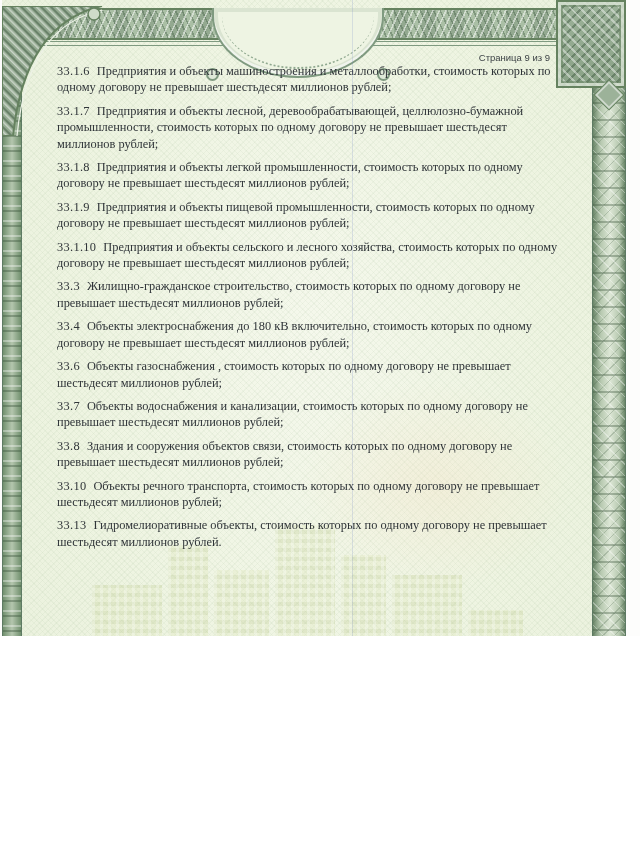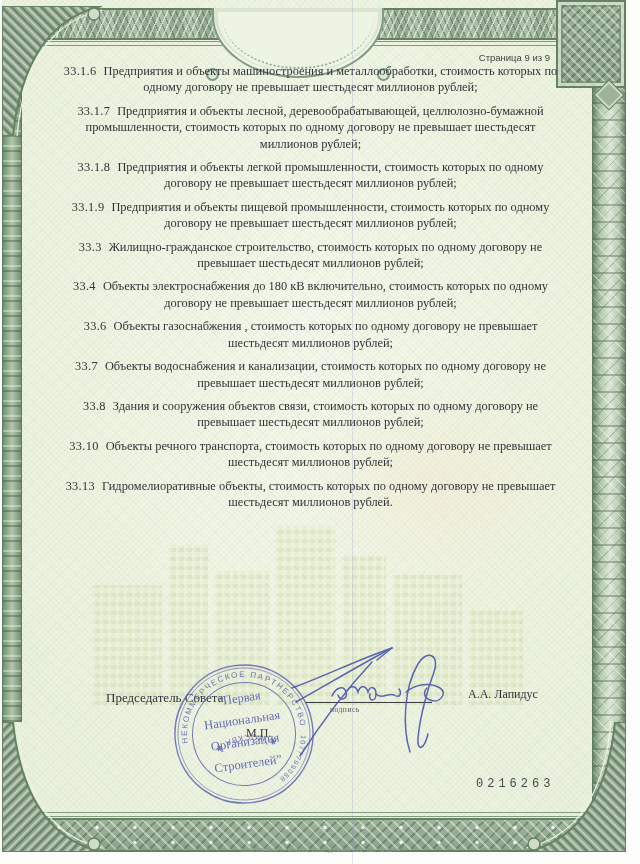--- a/index.html
+++ b/index.html
@@ -1,16 +1,16 @@
 <!DOCTYPE html>
 <html><head>
 <meta charset="utf-8">
 <style>
   html,body{margin:0;padding:0;background:#ffffff;}
-  .sheet{position:relative;width:640px;height:864px;background:#fdfdfc;overflow:hidden;
+  .sheet{position:relative;width:640px;height:636px;background:#fdfdfc;overflow:hidden;
          font-family:"Liberation Serif",serif;}
   .paper{position:absolute;left:2px;top:0;width:624px;height:852px;
          background:radial-gradient(ellipse at 50% 40%, #f5f8ec 0%, #eef4e1 55%, #e9f0dc 100%);}
   .paper::before{content:'';position:absolute;inset:0;
          background:repeating-linear-gradient(45deg, rgba(130,165,120,.07) 0 1px, transparent 1px 4px),
                     repeating-linear-gradient(-45deg, rgba(130,165,120,.07) 0 1px, transparent 1px 4px);}
   .tint{position:absolute;left:300px;top:380px;width:270px;height:210px;z-index:1;
         background:radial-gradient(closest-side, rgba(245,225,195,.33), rgba(245,225,195,0));}
   
   .wmark{position:absolute;left:92px;top:520px;width:436px;height:185px;display:flex;
@@ -64,21 +64,21 @@
   .frame-bottom::before{content:'';position:absolute;left:20px;right:28px;top:-8px;height:3px;
     border-top:1px solid #7f9a80;border-bottom:1px solid #7f9a80;}
   .corner{position:absolute;z-index:3;}
   .corner.tl{left:2px;top:6px;}
   .corner.bl{left:2px;top:722px;transform:scaleY(-1);}
   .corner.br{left:526px;top:722px;transform:scale(-1,-1);}
   
   .page-indicator{position:absolute;left:370px;top:52px;width:180px;text-align:right;z-index:4;
     font-family:"Liberation Sans",sans-serif;font-size:9.5px;color:#3d4346;}
   .clauses{position:absolute;left:57px;top:63px;width:507px;z-index:4;}
-  .clause{margin:0 0 7px 0;font-size:12.4px;line-height:16.4px;color:#2f3438;text-align:center;}
+  .clause{margin:0 0 7px 0;font-size:12.4px;line-height:16.4px;color:#2f3438;}
   .clause .num{margin-right:7px;letter-spacing:.3px;}
   
   .chairman{position:absolute;left:58px;top:690px;font-size:13px;color:#2f3438;z-index:4;margin-left:48px;}
   .signer{position:absolute;left:468px;top:687px;font-size:12px;color:#2f3438;z-index:4;}
   .sig-line{position:absolute;left:306px;top:702px;width:126px;height:1px;background:#3e3e3e;z-index:5;}
   .sig-caption{position:absolute;left:330px;top:705px;font-size:7.5px;letter-spacing:.5px;color:#555;z-index:5;}
   .seal-mark{position:absolute;left:246px;top:726px;font-size:12px;color:#3b3b3b;z-index:6;}
   .stamp{position:absolute;left:158px;top:648px;width:172px;height:172px;z-index:4;opacity:.85;
          transform:rotate(-8deg);}
   .signature-ink{position:absolute;left:290px;top:632px;z-index:6;}
@@ -147,20 +147,21 @@
 
   <div class="clauses">
     <p class="clause"><span class="num">33.1.6</span><span class="txt">Предприятия и объекты машиностроения и металлообработки, стоимость которых по одному договору не превышает шестьдесят миллионов рублей;</span></p>
 
     <p class="clause"><span class="num">33.1.7</span><span class="txt">Предприятия и объекты лесной, деревообрабатывающей, целлюлозно-бумажной промышленности, стоимость которых по одному договору не превышает шестьдесят миллионов рублей;</span></p>
 
     <p class="clause"><span class="num">33.1.8</span><span class="txt">Предприятия и объекты легкой промышленности, стоимость которых по одному договору не превышает шестьдесят миллионов рублей;</span></p>
 
     <p class="clause"><span class="num">33.1.9</span><span class="txt">Предприятия и объекты пищевой промышленности, стоимость которых по одному договору не превышает шестьдесят миллионов рублей;</span></p>
 
+    <p class="clause"><span class="num">33.1.10</span><span class="txt">Предприятия и объекты сельского и лесного хозяйства, стоимость которых по одному договору не превышает шестьдесят миллионов рублей;</span></p>
 
     <p class="clause"><span class="num">33.3</span><span class="txt">Жилищно-гражданское строительство, стоимость которых по одному договору не превышает шестьдесят миллионов рублей;</span></p>
 
     <p class="clause"><span class="num">33.4</span><span class="txt">Объекты электроснабжения до 180 кВ включительно, стоимость которых по одному договору не превышает шестьдесят миллионов рублей;</span></p>
 
 
     <p class="clause"><span class="num">33.6</span><span class="txt">Объекты газоснабжения , стоимость которых по одному договору не превышает шестьдесят миллионов рублей;</span></p>
 
     <p class="clause"><span class="num">33.7</span><span class="txt">Объекты водоснабжения и канализации, стоимость которых по одному договору не превышает шестьдесят миллионов рублей;</span></p>
 

